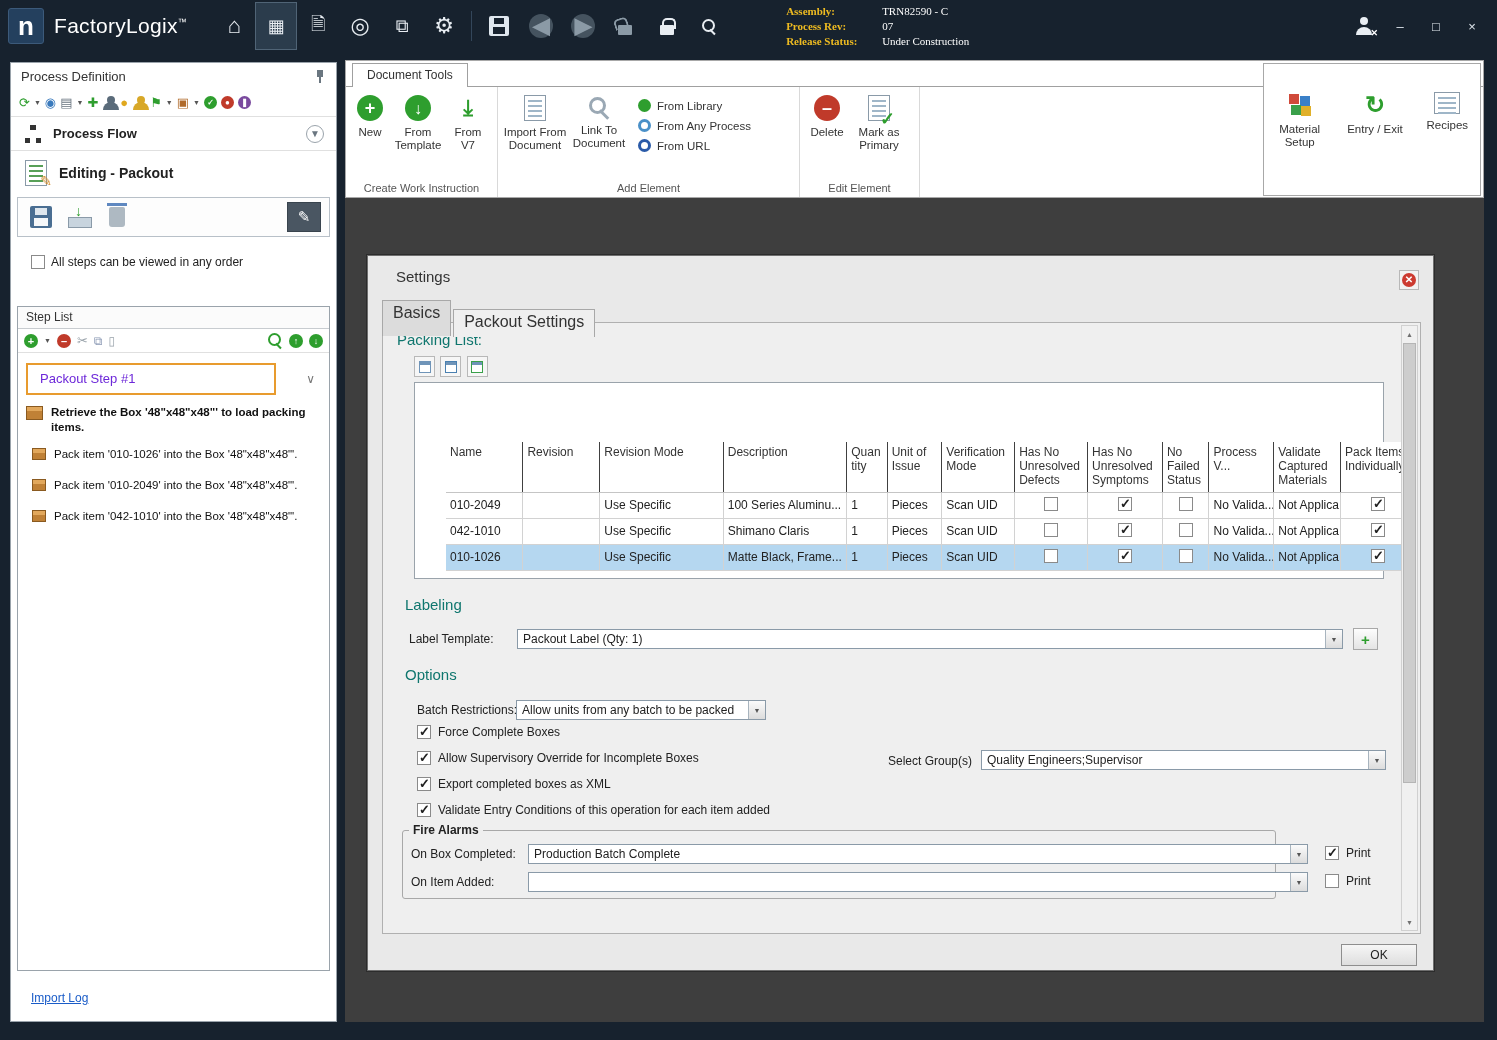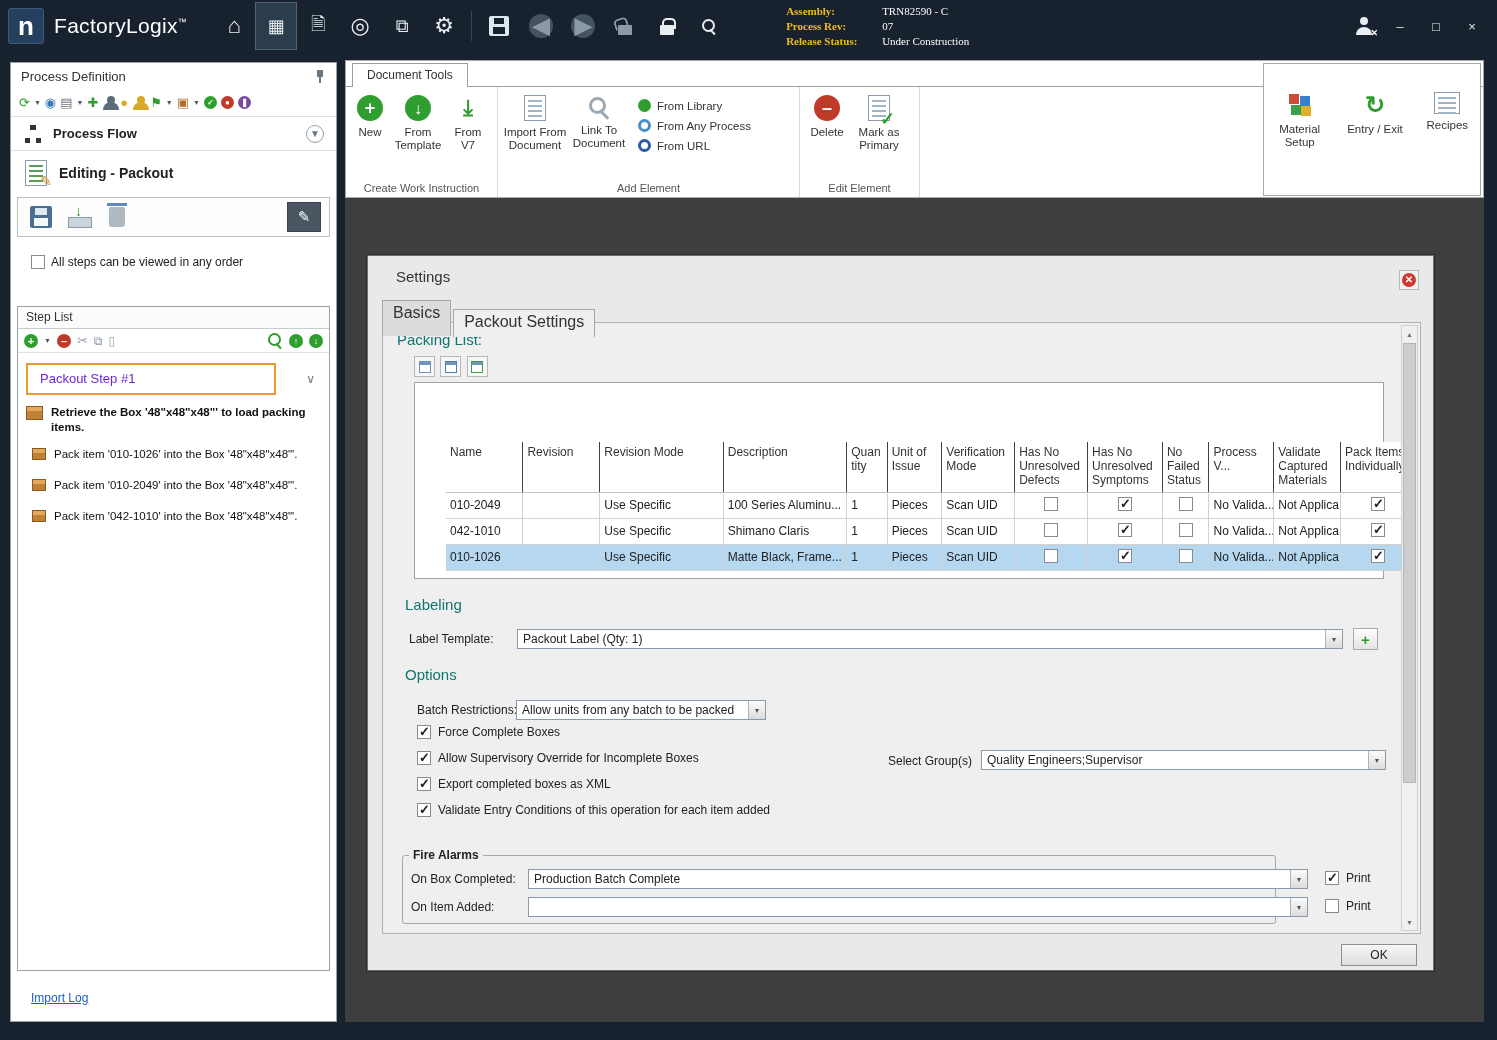--- a/index.html
+++ b/index.html
@@ -127,21 +127,21 @@
   table.pack td.c { text-align:center; }
   tr.on td { background:#b5d7f0; }
 
   .combo { position:absolute; height:20px; background:#fff; border:1px solid #8a9aa8; display:flex; }
   .combo-val { flex:1; padding:2px 5px; font-size:12px; overflow:hidden; white-space:nowrap; color:#222; }
   .combo-btn { width:17px; background:linear-gradient(#fbfbfb,#dcdcdc); border-left:1px solid #a8b4be; display:flex; align-items:center; justify-content:center; }
   .combo-btn span { font-size:7px; color:#555; }
   .plus-btn { position:absolute; width:25px; height:22px; border:1px solid #a8a8a8; background:linear-gradient(#fdfdfd,#e4e4e4); display:flex; align-items:center; justify-content:center; }
   .plus-btn i { font-style:normal; color:#2e9e2e; font-weight:bold; font-size:15px; line-height:1; }
   .cbrow { position:absolute; display:flex; gap:7px; align-items:center; font-size:12px; color:#222; }
-  fieldset.fa { position:absolute; left:19px; top:525px; width:874px; height:76px; border:1px solid #a8a8a8; border-radius:3px; }
+  fieldset.fa { position:absolute; left:19px; top:500px; width:874px; height:76px; border:1px solid #a8a8a8; border-radius:3px; }
   fieldset.fa legend { font-size:12px; font-weight:bold; color:#222; margin-left:6px; padding:0 4px; }
   .fa-row { position:absolute; left:0; right:0; height:22px; }
   .vscroll { position:absolute; top:2px; right:2px; bottom:2px; width:17px; background:#f0f0f0; border:1px solid #d0d0d0; }
   .vs-btn { position:absolute; left:0; right:0; height:16px; background:#f0f0f0; display:flex; align-items:center; justify-content:center; font-size:7px; color:#707070; }
   .vs-btn.up { top:0; } .vs-btn.down { bottom:0; }
   .vs-thumb { position:absolute; left:1px; right:1px; top:17px; height:440px; background:#cdcdcd; border:1px solid #b5b5b5; }
   .ok-btn { position:absolute; left:973px; top:688px; width:76px; height:22px; border:1px solid #8e8e8e; background:linear-gradient(#f6f6f6,#dedede); font-size:12px; color:#222; display:flex; align-items:center; justify-content:center; }
 </style>
 </head>
 <body>

